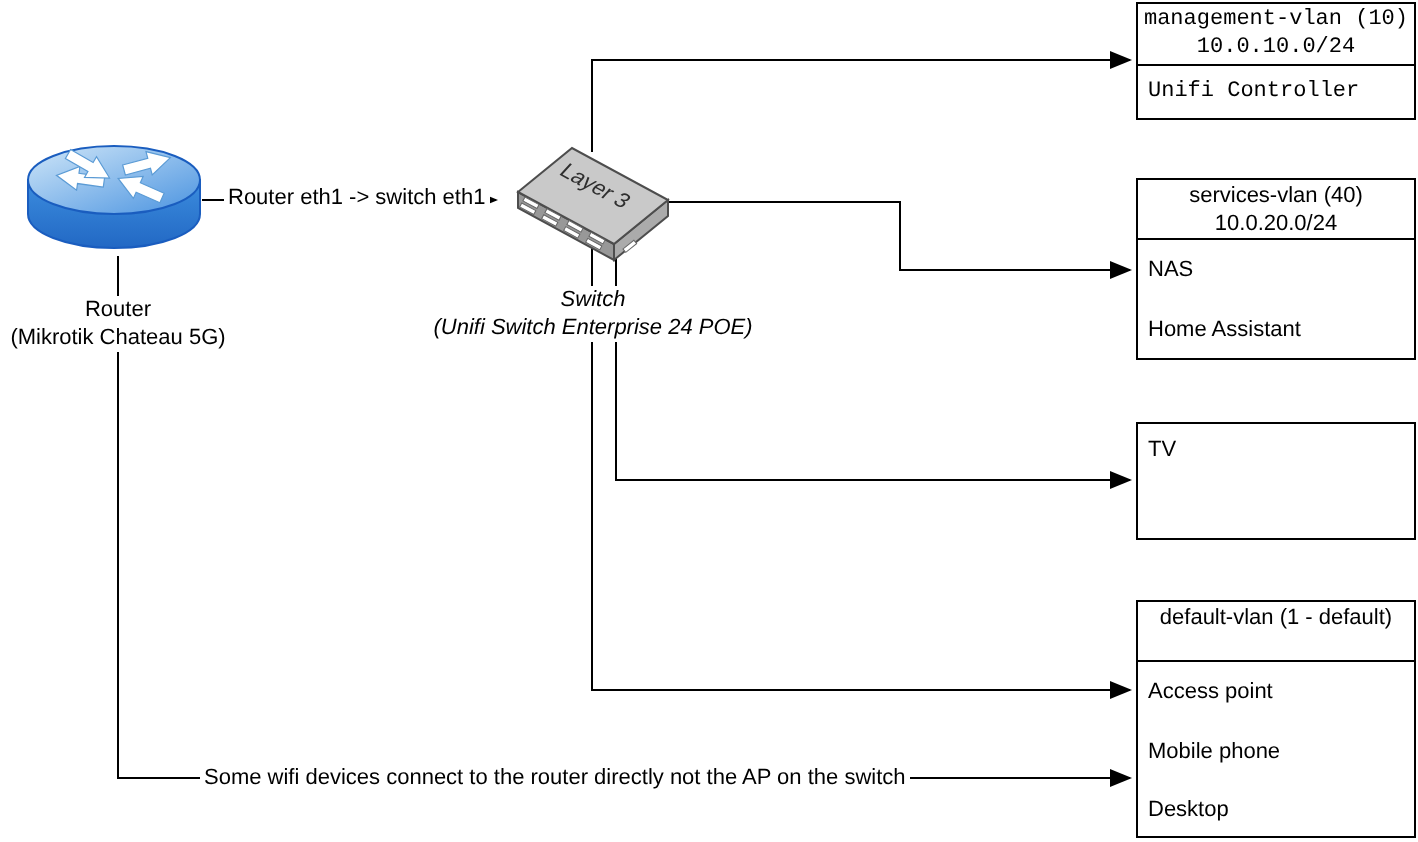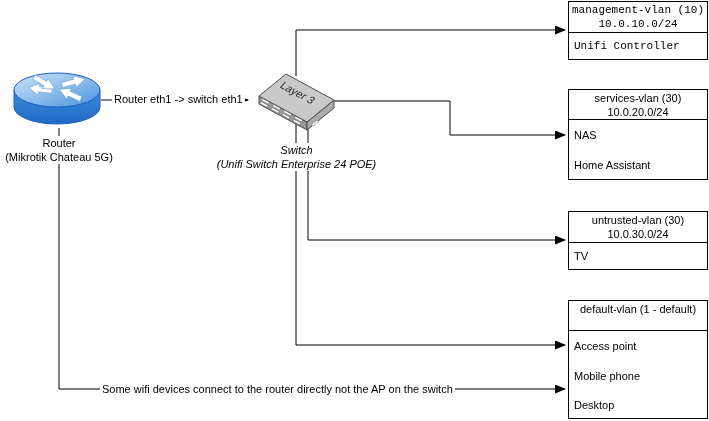--- a/index.html
+++ b/index.html
@@ -97,52 +97,48 @@
         </g>
       </g>
       <text transform="translate(279,87) rotate(28.4) skewX(-14)" font-size="11" fill="#2f2f2f">Layer 3</text>
     </g>
   </svg>
 
   <div class="floating-label" style="left:112px;top:93px;">Router eth1 -&gt; switch eth1</div>
 
   <div class="floating-label" style="left:100px;top:383px;">Some wifi devices connect to the router directly not the AP on the switch</div>
 
-  <div class="node-label" style="left:0px;top:136px;width:118px;">
+  <div class="node-label" style="left:0px;top:148px;width:118px;">
     <div>Router</div>
     <div>(Mikrotik Chateau 5G)</div>
   </div>
 
   <div class="node-label" style="left:206px;top:143px;width:181px;font-style:italic;">
     <div>Switch</div>
     <div>(Unifi Switch Enterprise 24 POE)</div>
   </div>
 
   <div class="vlan-box b1">
     <div class="vlan-header">
       <div>management-vlan (10)</div>
       <div>10.0.10.0/24</div>
     </div>
     <div class="vlan-row" style="height:26px">Unifi Controller</div>
   </div>
 
   <div class="vlan-box b2">
     <div class="vlan-header">
-      <div>services-vlan (30)</div>
+      <div>services-vlan (40)</div>
       <div>10.0.20.0/24</div>
     </div>
     <div class="vlan-row" style="height:30px">NAS</div>
     <div class="vlan-row" style="height:29px">Home Assistant</div>
   </div>
 
   <div class="vlan-box b3">
-    <div class="vlan-header">
-      <div>untrusted-vlan (30)</div>
-      <div>10.0.30.0/24</div>
-    </div>
     <div class="vlan-row" style="height:26px">TV</div>
   </div>
 
   <div class="vlan-box b4">
     <div class="vlan-header">
       <div>default-vlan (1 - default)</div>
     </div>
     <div class="vlan-row" style="height:30px">Access point</div>
     <div class="vlan-row" style="height:30px">Mobile phone</div>
     <div class="vlan-row" style="height:27px">Desktop</div>

